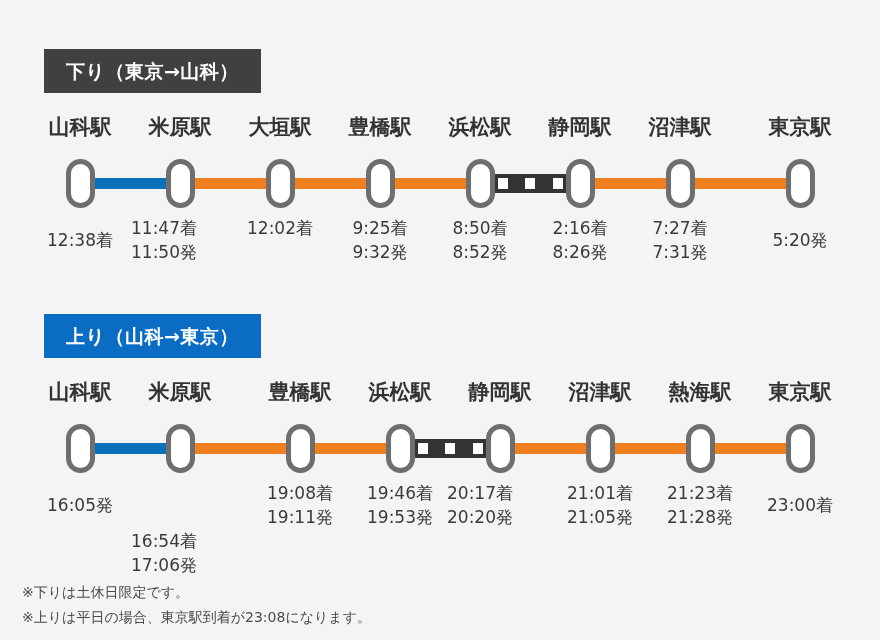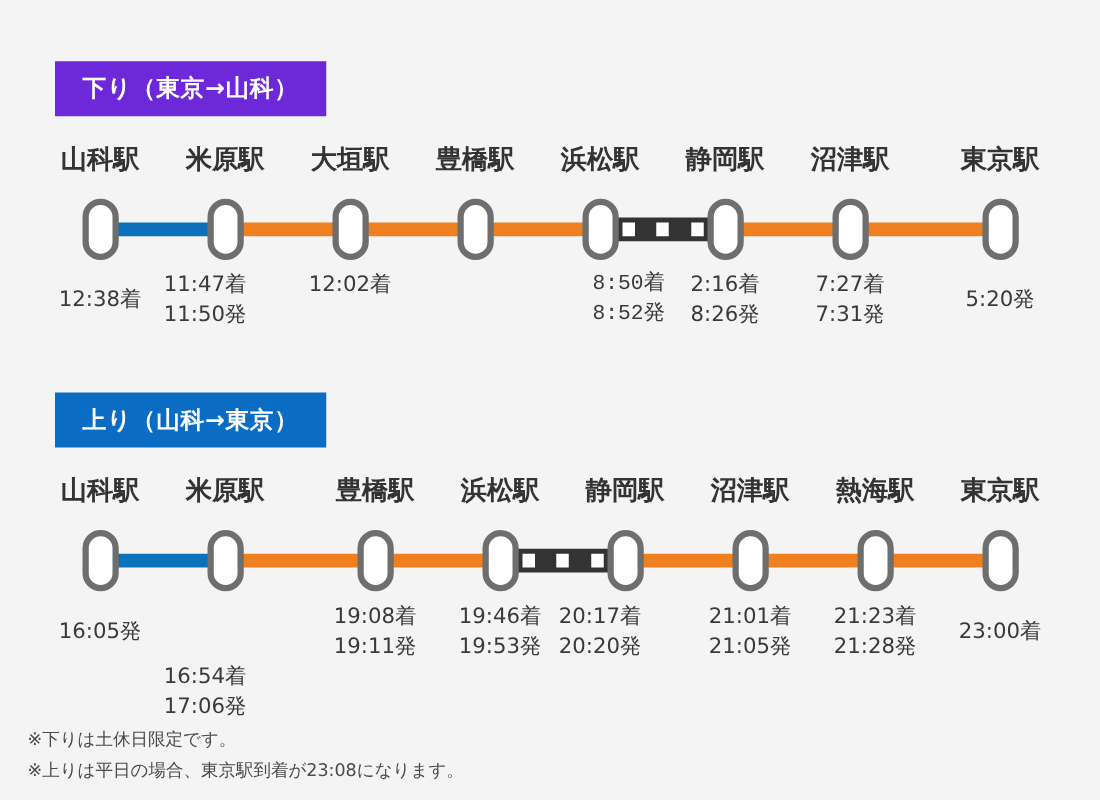--- a/index.html
+++ b/index.html
@@ -113,21 +113,21 @@
     color: #4a4a4a;
     margin-top: 12px;
   }
   .notes div { white-space: nowrap; }
 </style>
 </head>
 <body>
 
 <div id="routes-container">
     <div class="route-block" id="route-block-0">
-      <div class="badge" style="background: #6d28d9;">下り（東京→山科）</div>
+      <div class="badge" style="background: #404040;">下り（東京→山科）</div>
       <div class="track">
         <div class="seg blue" style="left: 80px; width: 100px;"></div>
         <div class="seg orange" style="left: 180px; width: 100px;"></div>
         <div class="seg orange" style="left: 280px; width: 100px;"></div>
         <div class="seg orange" style="left: 380px; width: 100px;"></div>
         <div class="seg dashed" style="left: 480px; width: 100px;">
           <i></i>
           <i></i>
           <i></i>
         </div>
@@ -144,23 +144,27 @@
           <span>11:47着</span>
           <span>11:50発</span>
         </div>
         <div class="st-name" style="left: 280px;">大垣駅</div>
         <div class="station" style="left: 280px;"></div>
         <div class="st-times" style="left: 280px;">
           <span>12:02着</span>
         </div>
         <div class="st-name" style="left: 380px;">豊橋駅</div>
         <div class="station" style="left: 380px;"></div>
+        <div class="st-times" style="left: 380px;">
+          <span>9:25着</span>
+          <span>9:32発</span>
+        </div>
         <div class="st-name" style="left: 480px;">浜松駅</div>
         <div class="station" style="left: 480px;"></div>
-        <div class="st-times" style="left: 503px; font-family: Liberation Mono, monospace;">
+        <div class="st-times" style="left: 480px;">
           <span>8:50着</span>
           <span>8:52発</span>
         </div>
         <div class="st-name" style="left: 580px;">静岡駅</div>
         <div class="station" style="left: 580px;"></div>
         <div class="st-times" style="left: 580px;">
           <span>2:16着</span>
           <span>8:26発</span>
         </div>
         <div class="st-name" style="left: 680px;">沼津駅</div>

